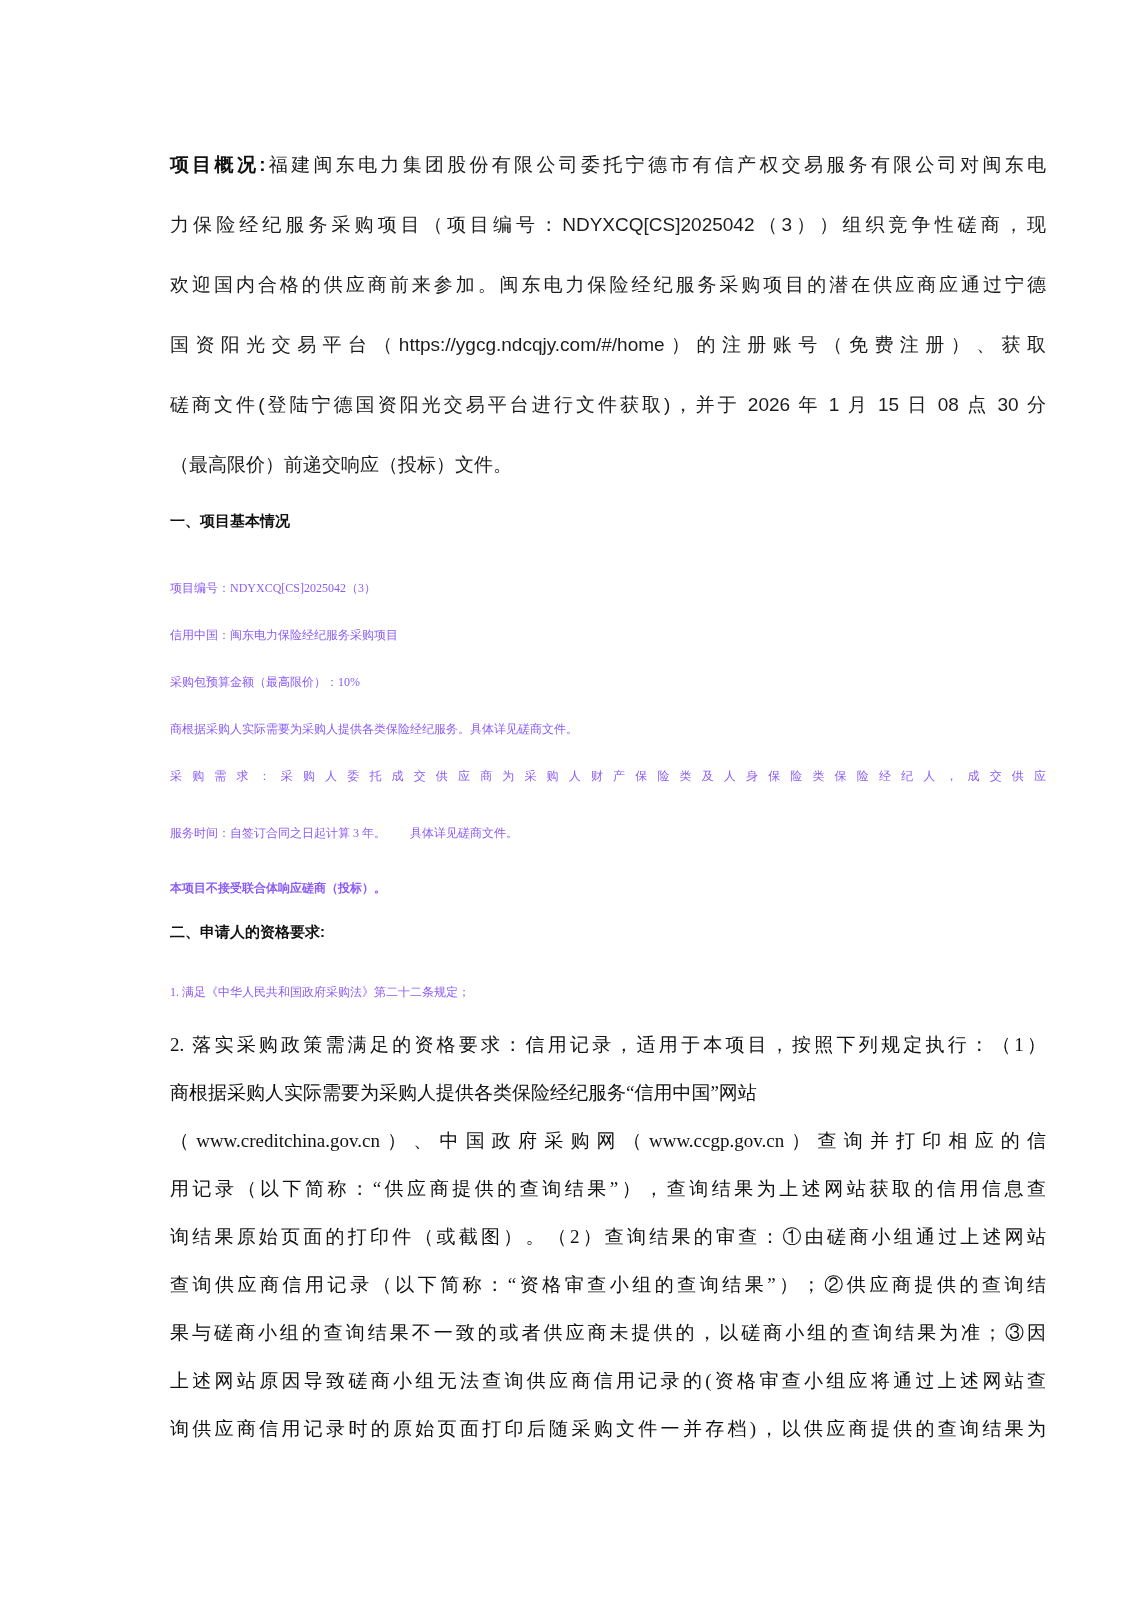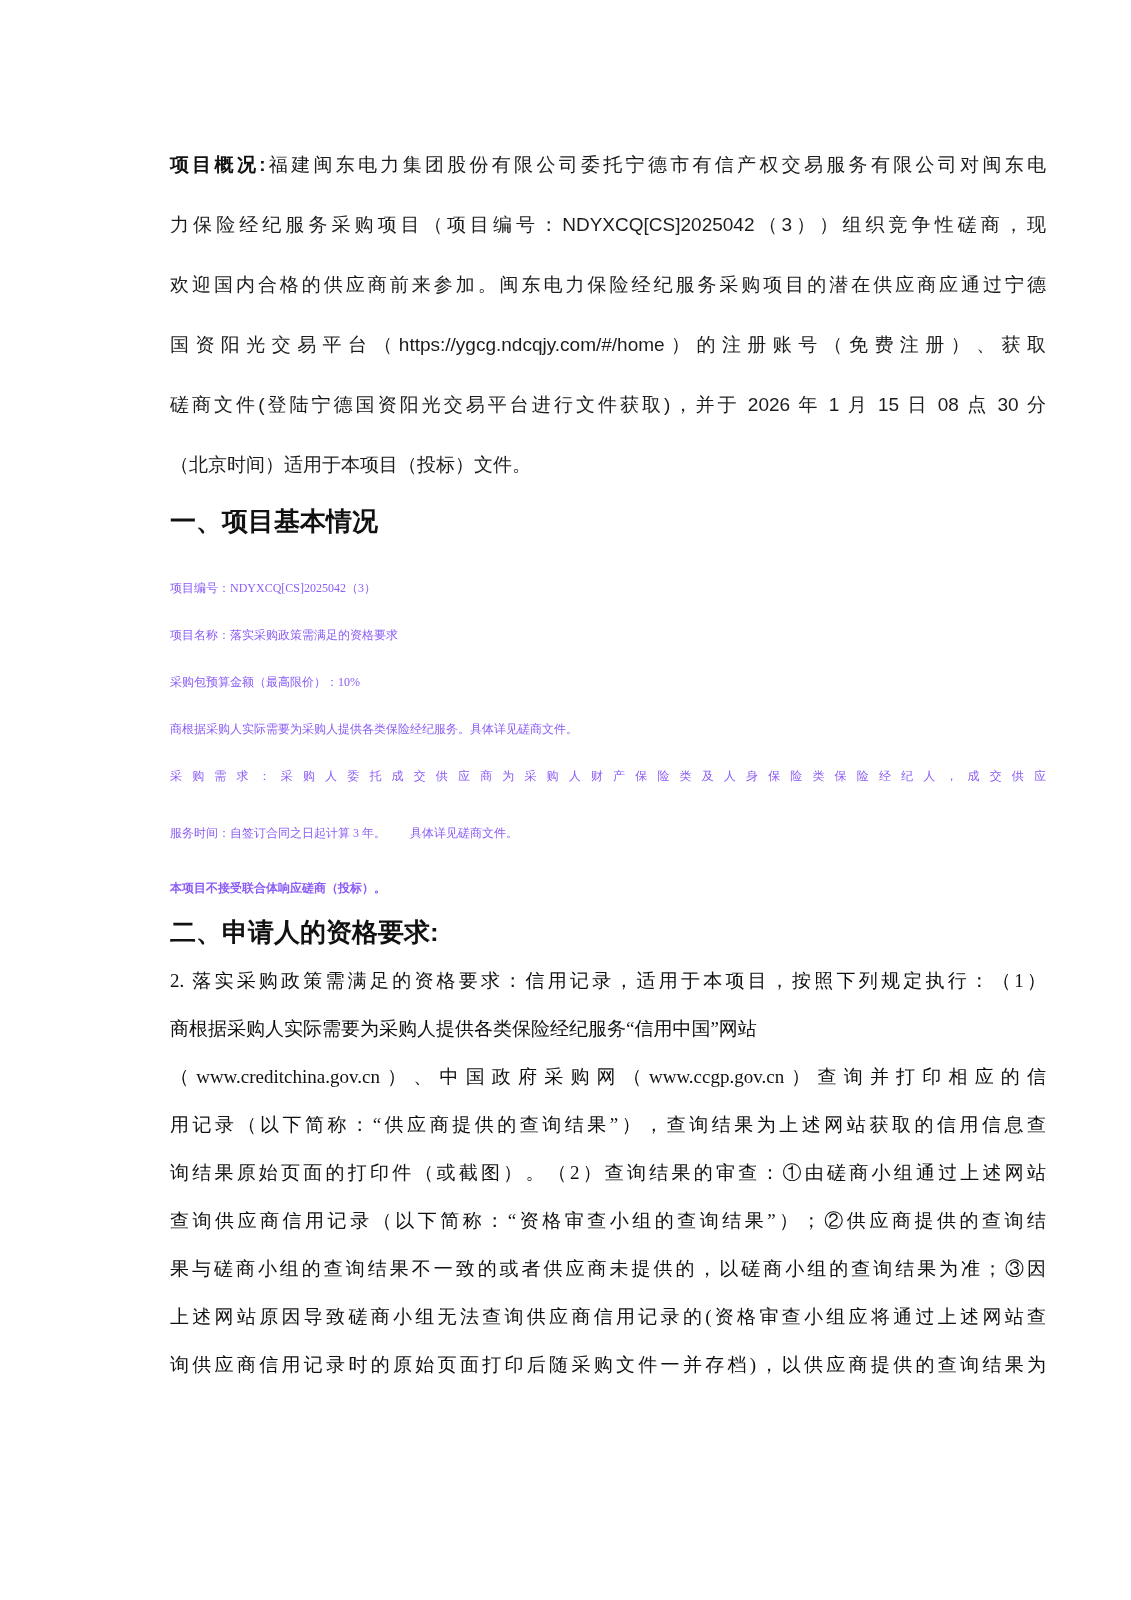--- a/index.html
+++ b/index.html
@@ -35,21 +35,21 @@
     text-align-last: justify;
     text-justify: distribute;
   }
   .end {
     text-align: left;
     text-align-last: left;
   }
   
   .sec-heading {
     font-family: "Liberation Sans", sans-serif;
-    font-size: 26px;
+    font-size: 15px;
     font-weight: bold;
     line-height: 40px;
     color: #111111;
   }
   .h1a { margin-top: 6px; }
   .h2a { margin-top: 0; }
   
   .ln {
     font-family: "Liberation Serif", serif;
     font-size: 12px;
@@ -75,40 +75,41 @@
 <div class="page">
 
   <div>
     <div class="ov-line full">
       <span class="ov-label">项目概况:</span><span>福建闽东电力集团股份有限公司委托宁德市有信产权交易服务有限公司对闽东电</span>
     </div>
     <div class="ov-line full">力保险经纪服务采购项目（项目编号：NDYXCQ[CS]2025042（3））组织竞争性磋商，现</div>
     <div class="ov-line full">欢迎国内合格的供应商前来参加。闽东电力保险经纪服务采购项目的潜在供应商应通过宁德</div>
     <div class="ov-line full">国资阳光交易平台（https://ygcg.ndcqjy.com/#/home）的注册账号（免费注册）、获取</div>
     <div class="ov-line full">磋商文件(登陆宁德国资阳光交易平台进行文件获取)，并于 2026 年 1 月 15 日 08 点 30 分</div>
-    <div class="ov-line end">（北京时间）适用于本项目（投标）文件。</div>
+    <div class="ov-line end">（最高限价）前递交响应（投标）文件。</div>
   </div>
 
   <div class="sec-heading h1a">一、项目基本情况</div>
 
   <div class="ln end mt24">项目编号：NDYXCQ[CS]2025042（3）</div>
-  <div class="ln end">项目名称：落实采购政策需满足的资格要求</div>
+  <div class="ln end">信用中国：闽东电力保险经纪服务采购项目</div>
   <div class="ln end">采购包预算金额（最高限价）：10%</div>
 
   <div>
     <div class="ln end">商根据采购人实际需要为采购人提供各类保险经纪服务。具体详见磋商文件。</div>
     <div class="ln full">采购需求：采购人委托成交供应商为采购人财产保险类及人身保险类保险经纪人，成交供应</div>
   </div>
 
   <div class="ln end mt10">服务时间：自签订合同之日起计算 3 年。　　具体详见磋商文件。</div>
 
   <div class="ln end mt8 bold-line">本项目不接受联合体响应磋商（投标）。</div>
 
   <div class="sec-heading h2a">二、申请人的资格要求:</div>
 
+  <div class="ln end mt17">1. 满足《中华人民共和国政府采购法》第二十二条规定；</div>
 
   <div class="mt5">
     <div class="ln2 full">2. 落实采购政策需满足的资格要求：信用记录，适用于本项目，按照下列规定执行：（1）</div>
     <div class="ln2 end">商根据采购人实际需要为采购人提供各类保险经纪服务“信用中国”网站</div>
     <div class="ln2 full">（www.creditchina.gov.cn）、中国政府采购网（www.ccgp.gov.cn）查询并打印相应的信</div>
     <div class="ln2 full">用记录（以下简称：“供应商提供的查询结果”），查询结果为上述网站获取的信用信息查</div>
     <div class="ln2 full">询结果原始页面的打印件（或截图）。（2）查询结果的审查：①由磋商小组通过上述网站</div>
     <div class="ln2 full">查询供应商信用记录（以下简称：“资格审查小组的查询结果”）；②供应商提供的查询结</div>
     <div class="ln2 full">果与磋商小组的查询结果不一致的或者供应商未提供的，以磋商小组的查询结果为准；③因</div>
     <div class="ln2 full">上述网站原因导致磋商小组无法查询供应商信用记录的(资格审查小组应将通过上述网站查</div>

